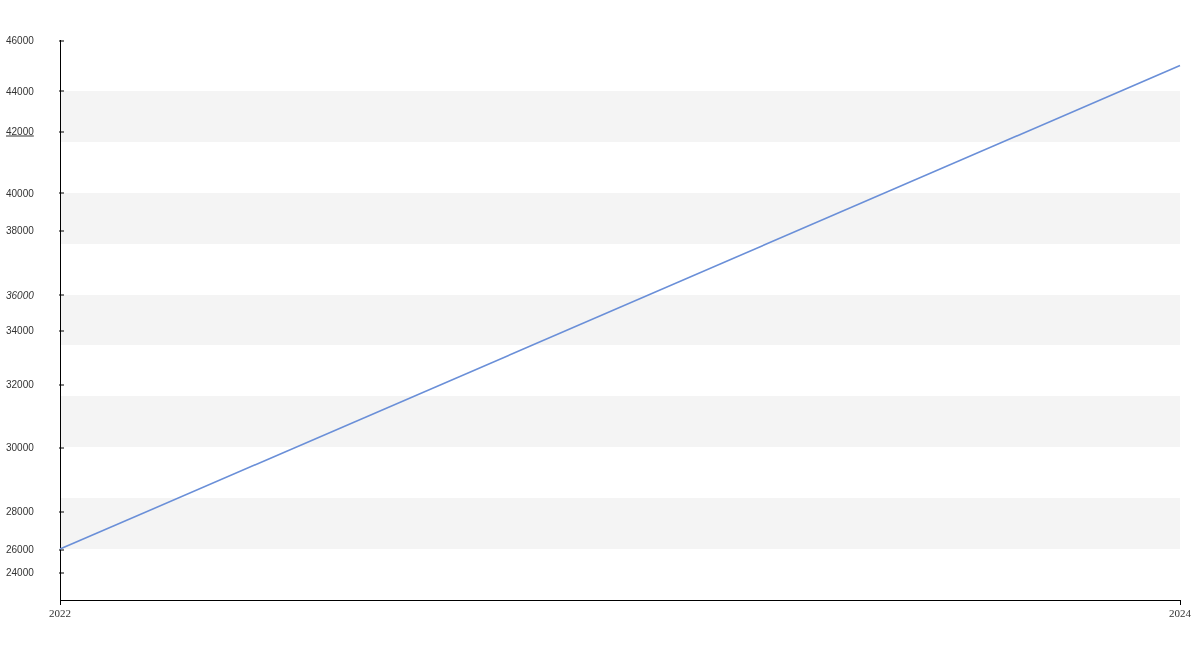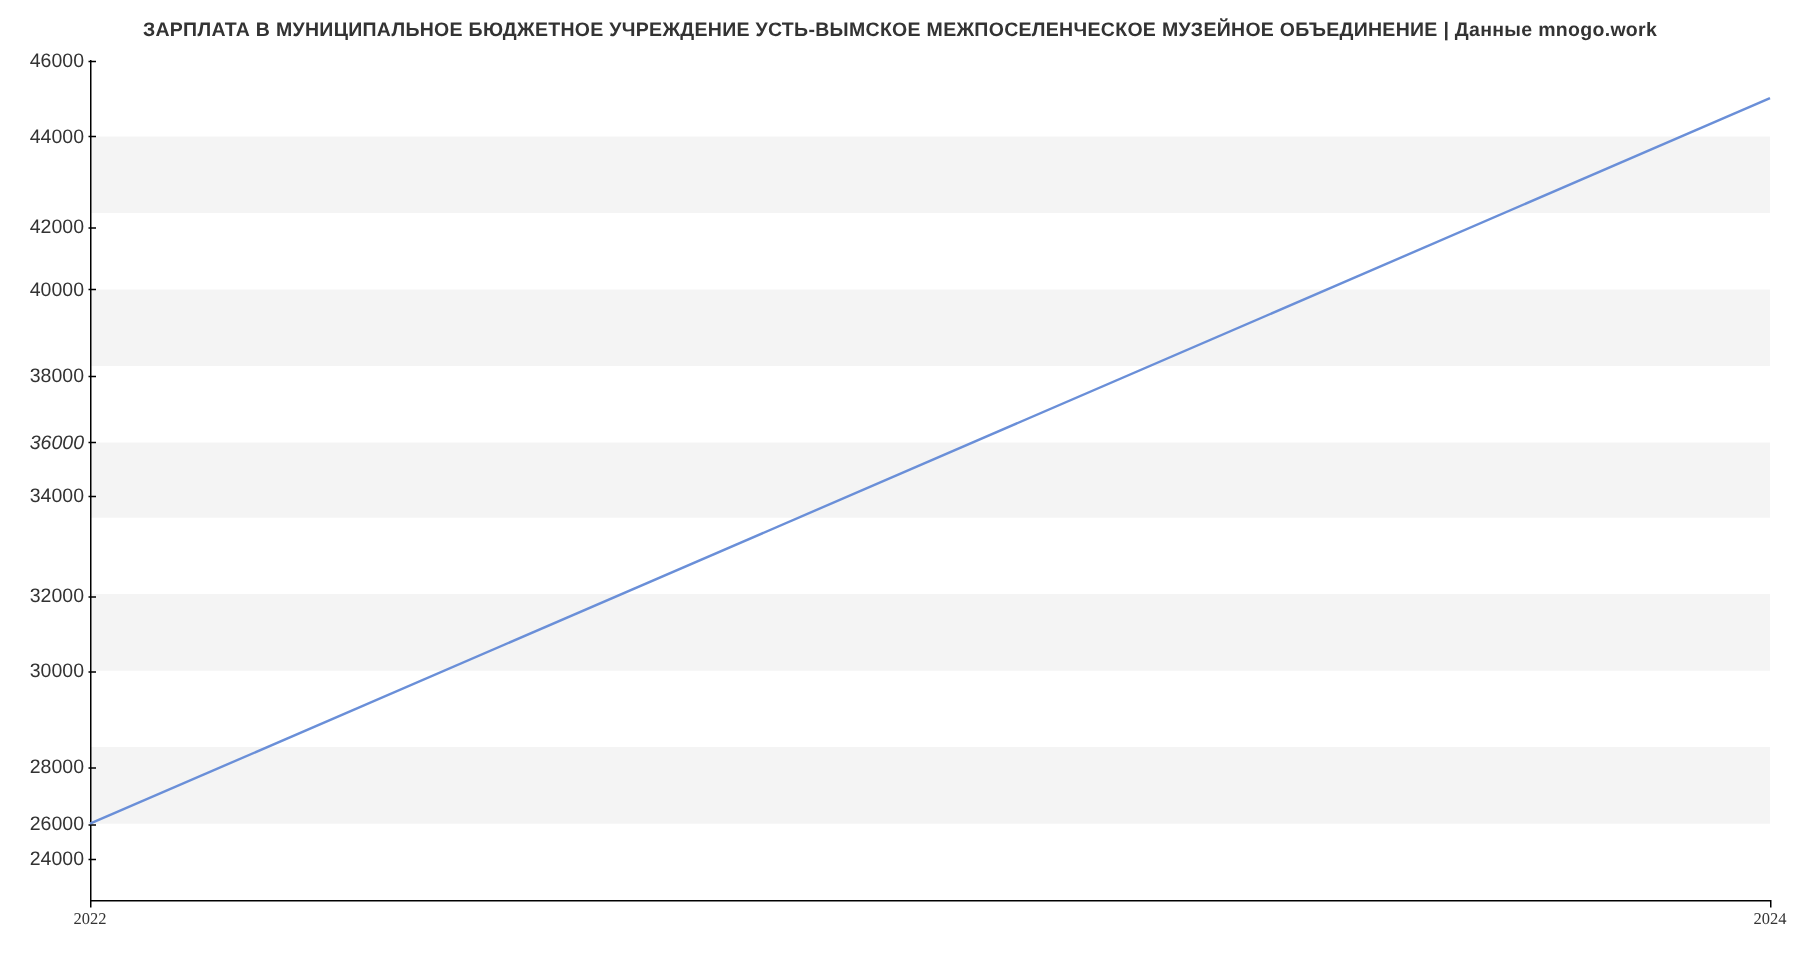--- a/index.html
+++ b/index.html
@@ -55,22 +55,21 @@
     left: 60px;
     top: 600px;
     width: 1120px;
     height: 0;
     border-top: 1px solid #000;
   }
   .y-tick {
     position: absolute;
     right: 1144px;
     width: 50px;
-    text-align: right;
-    font-size: 13px;
+    font-size: 10px;
     color: #333;
     transform: translateY(-50%);
   }
   .y-tick .tick-mark {
     position: absolute;
     right: -8px;
     top: 50%;
     width: 5px;
     height: 0;
     border-top: 1px solid #000;
@@ -98,21 +97,20 @@
     top: 40px;
     width: 1120px;
     height: 560px;
     overflow: visible;
   }
 </style>
 </head>
 <body>
 
 <div class="chart-wrap">
-  <div class="title">ЗАРПЛАТА В МУНИЦИПАЛЬНОЕ БЮДЖЕТНОЕ УЧРЕЖДЕНИЕ УСТЬ-ВЫМСКОЕ МЕЖПОСЕЛЕНЧЕСКОЕ МУЗЕЙНОЕ ОБЪЕДИНЕНИЕ | Данные mnogo.work</div>
 
   <div class="plot" id="plot">
       <div class="stripe" style="top: 509.091px; height: 50.9091px; background: rgb(255, 255, 255);"></div>
       <div class="stripe" style="top: 458.182px; height: 50.9091px; background: rgb(244, 244, 244);"></div>
       <div class="stripe" style="top: 407.273px; height: 50.9091px; background: rgb(255, 255, 255);"></div>
       <div class="stripe" style="top: 356.364px; height: 50.9091px; background: rgb(244, 244, 244);"></div>
       <div class="stripe" style="top: 305.455px; height: 50.9091px; background: rgb(255, 255, 255);"></div>
       <div class="stripe" style="top: 254.545px; height: 50.9091px; background: rgb(244, 244, 244);"></div>
       <div class="stripe" style="top: 203.636px; height: 50.9091px; background: rgb(255, 255, 255);"></div>
       <div class="stripe" style="top: 152.727px; height: 50.9091px; background: rgb(244, 244, 244);"></div>
@@ -122,26 +120,26 @@
     </div>
 
   <div class="axis-line-left"></div>
   <div class="axis-line-bottom"></div>
 
   <div id="y-ticks">
       <div class="y-tick" style="top: 572px;">24000<span class="tick-mark"></span></div>
       <div class="y-tick" style="top: 549.091px;">26000<span class="tick-mark"></span></div>
       <div class="y-tick" style="top: 511px;">28000<span class="tick-mark"></span></div>
       <div class="y-tick" style="top: 447.273px;">30000<span class="tick-mark"></span></div>
-      <div class="y-tick" style="top: 397px;">32000<span class="tick-mark"></span></div>
+      <div class="y-tick" style="top: 384px;">32000<span class="tick-mark"></span></div>
       <div class="y-tick" style="top: 330px;">34000<span class="tick-mark"></span></div>
       <div class="y-tick" style="top: 294.545px; font-style: italic;">36000<span class="tick-mark"></span></div>
-      <div class="y-tick" style="top: 250px;">38000<span class="tick-mark"></span></div>
+      <div class="y-tick" style="top: 230px;">38000<span class="tick-mark"></span></div>
       <div class="y-tick" style="top: 192.727px;">40000<span class="tick-mark"></span></div>
-      <div class="y-tick" style="top: 151px;">42000<span class="tick-mark"></span></div>
+      <div class="y-tick" style="top: 131px; text-decoration: underline;">42000<span class="tick-mark"></span></div>
       <div class="y-tick" style="top: 90.9091px;">44000<span class="tick-mark"></span></div>
       <div class="y-tick" style="top: 40px;">46000<span class="tick-mark"></span></div>
     </div>
   <div id="x-ticks">
       <div class="x-tick" style="left: 60px;">2022<span class="tick-mark"></span></div>
       <div class="x-tick" style="left: 1180px;">2024<span class="tick-mark"></span></div>
     </div>
 
   <svg class="line-layer" id="line-layer">
       <polyline points="0,509.09090909090907 1120,25.454545454545382" fill="none" stroke="#6a8fd8" stroke-width="1.6"></polyline>

